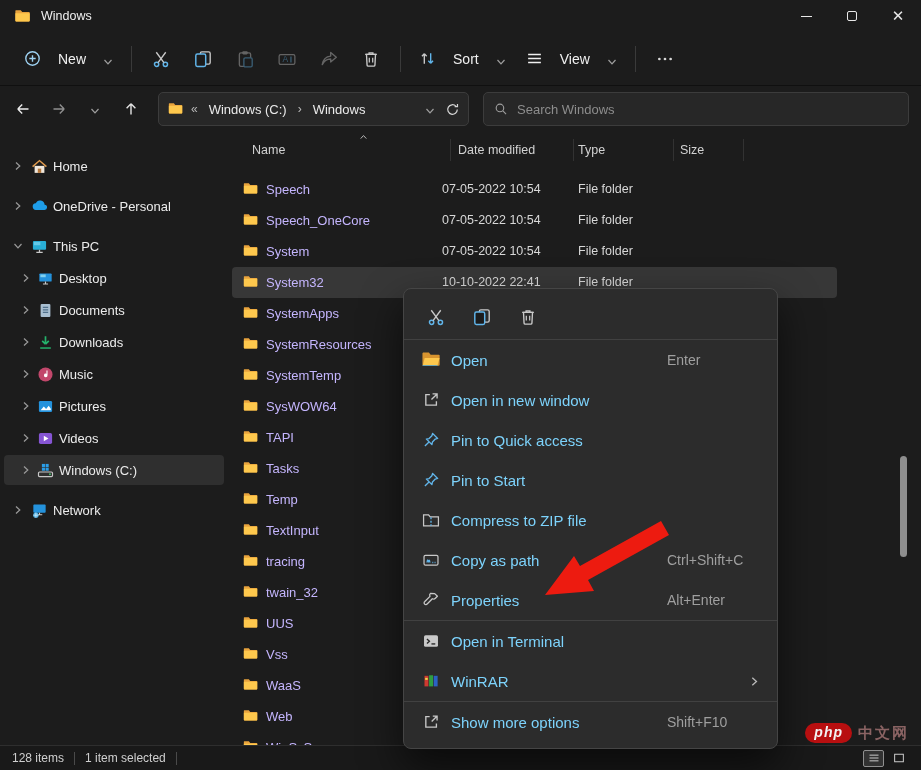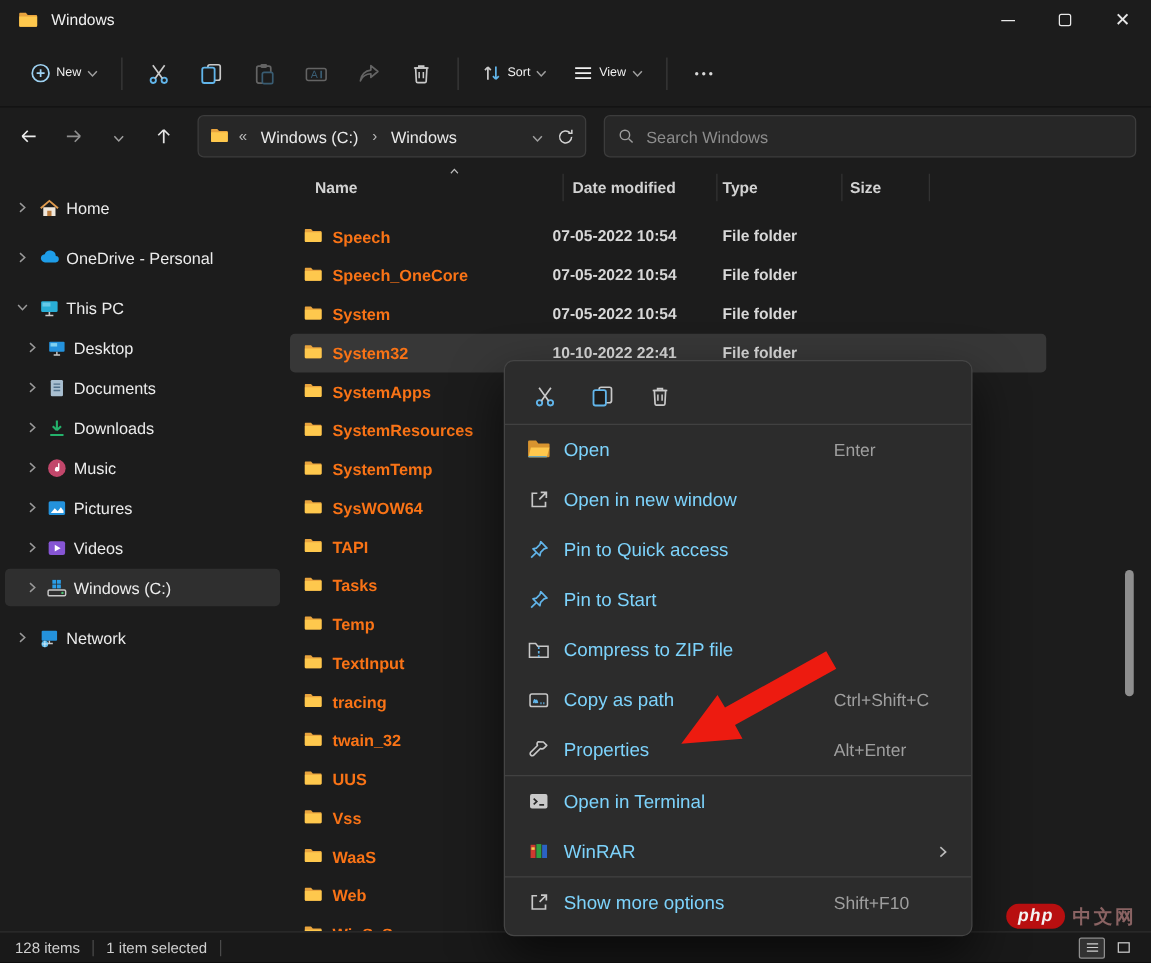--- a/index.html
+++ b/index.html
@@ -17,21 +17,21 @@
   .titlebar .app-icon{width:17px;height:15px;margin-right:10px;}
   .titlebar .title{font-size:12.5px;color:#f0f0f0;}
   .win-controls{margin-left:auto; display:flex; height:32px;}
   .win-btn{width:46px;height:32px;display:flex;align-items:center;justify-content:center;color:#e8e8e8;cursor:default;}
   .win-btn .min-glyph{width:11px;height:1px;background:#e8e8e8;display:block;}
   .win-btn .max-glyph{width:10px;height:10px;border:1px solid #e8e8e8;border-radius:2px;display:block;}
   .win-btn.close{font-size:15px;}
 
   
   .toolbar{height:54px; display:flex; align-items:center; padding:0 10px 0 14px; border-bottom:1px solid #101010;}
-  .tb-btn{display:flex; align-items:center; gap:4px; padding:8px 10px; border-radius:5px; color:#f0f0f0; font-size:10px;}
+  .tb-btn{display:flex; align-items:center; gap:17px; padding:8px 10px; border-radius:5px; color:#f0f0f0; font-size:14px;}
   .tb-icon-btn{width:42px; height:38px; display:flex; align-items:center; justify-content:center; border-radius:5px;}
   .tb-icon-btn .icon{width:18px;height:18px;}
   .tb-divider{width:1px;height:26px;background:#3a3a3a;margin:0 8px;}
   .dim{opacity:.42;}
   .chev{width:10px;height:10px;color:#9f9f9f;}
   .chev svg{width:100%;height:100%;}
 
   
   .navrow{height:46px; display:flex; align-items:center; padding:0 12px 0 6px; gap:2px;}
   .nav-btn{width:34px;height:34px;display:flex;align-items:center;justify-content:center;border-radius:5px;}
@@ -56,34 +56,34 @@
   .side-item.lvl0 .tree-chev{left:9px;}
   .side-item.lvl1 .tree-chev{left:17px;}
   .side-item .s-icon{position:absolute; width:17px;height:17px;}
   .side-item.lvl0 .s-icon{left:27px;}
   .side-item.lvl1 .s-icon{left:33px;}
   .side-item .s-label{position:absolute; color:#ececec; font-size:13px; white-space:nowrap;}
   .side-item.lvl0 .s-label{left:49px;}
   .side-item.lvl1 .s-label{left:55px;}
 
   
-  .filearea{flex:1; position:relative; overflow:hidden;font-weight:bold;}
+  .filearea{flex:1; position:relative; overflow:hidden;}
   .list-header{position:relative; height:36px;}
   .col-h{position:absolute; top:0; height:36px; display:flex; align-items:center; color:#d2d2d2; font-size:12.5px;}
   .col-h.name{left:24px;}
   .col-h.date{left:230px;}
   .col-h.type{left:350px;}
   .col-h.size{left:452px;}
   .col-sep{position:absolute; top:7px; width:1px; height:22px; background:#323232;}
   .sort-caret{position:absolute; left:131px; top:1px; width:9px; height:8px; color:#bdbdbd;}
   .rows{position:absolute; top:36px; left:0; right:0; bottom:0; padding-top:6px;}
   .row{position:relative; height:31px; width:605px; margin-left:4px; border-radius:4px;}
   .row.selected{background:#373737;}
   .row .ficon{position:absolute; left:10px; top:8px; width:17px; height:14px;}
-  .row .fname{position:absolute; left:34px; top:0; line-height:31px; color:#f97316; font-size:13px; white-space:nowrap;}
+  .row .fname{position:absolute; left:34px; top:0; line-height:31px; color:#c4b5fd; font-size:13px; white-space:nowrap;}
   .row .fdate{position:absolute; left:210px; top:0; line-height:31px; color:#d8d8d8; font-size:12.5px; white-space:nowrap;}
   .row .ftype{position:absolute; left:346px; top:0; line-height:31px; color:#d8d8d8; font-size:12.5px; white-space:nowrap;text-align:center;}
 
   .scroll-thumb{position:absolute; left:900px; top:456px; width:7px; height:101px; background:#8e8e8e; border-radius:4px;}
 
   
   .context-menu{position:absolute; left:403px; top:288px; width:375px; background:#2c2c2c;
     border:1px solid #454545; border-radius:8px; box-shadow:0 18px 40px rgba(0,0,0,.6);
     padding:6px 0; z-index:5;}
   .menu-iconrow{height:44px; display:flex; align-items:center; padding-left:12px; gap:6px;}

